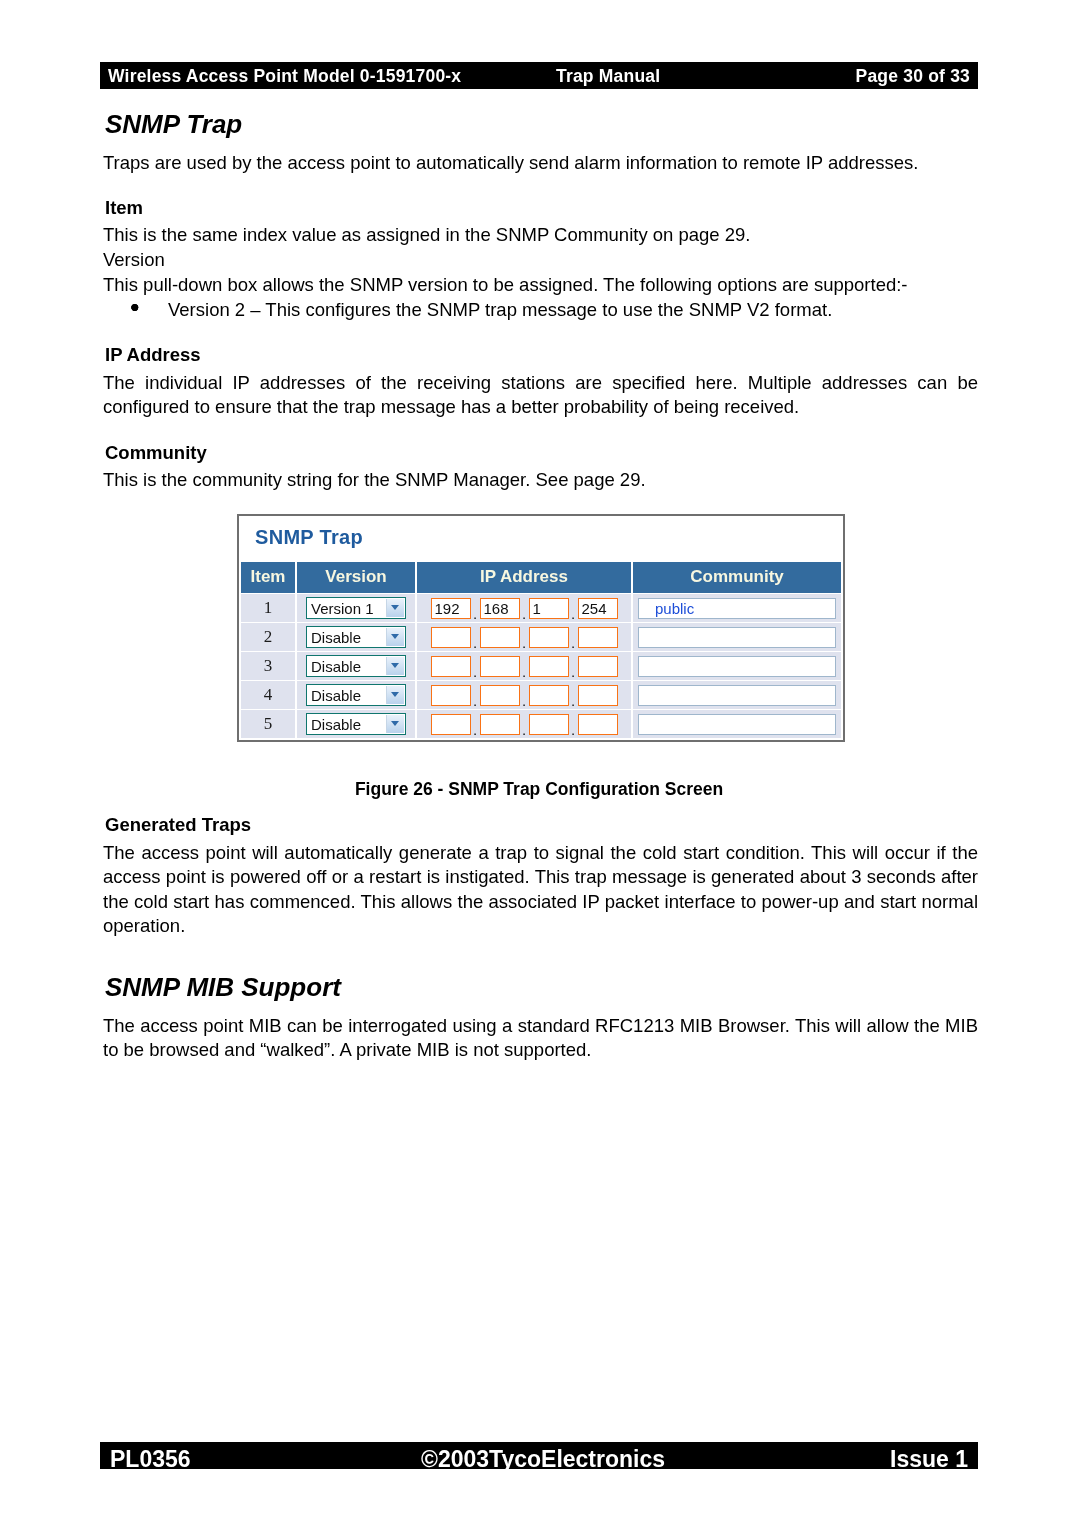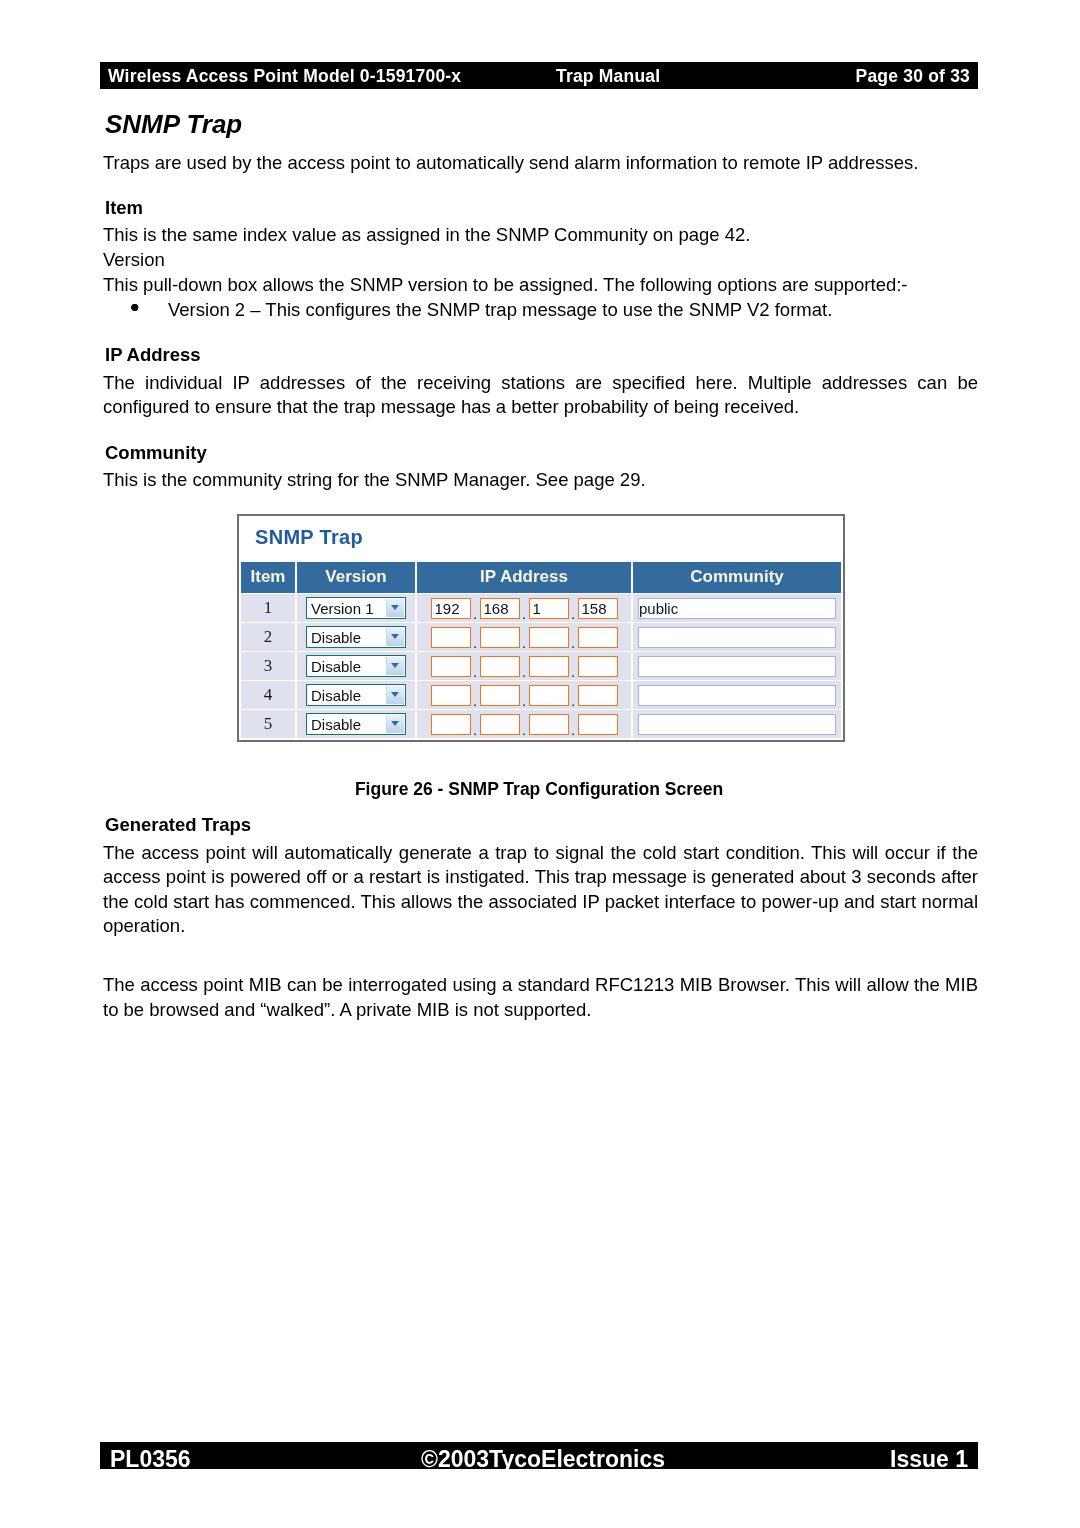--- a/index.html
+++ b/index.html
@@ -242,22 +242,22 @@
   .comfield {
     display: block;
     margin: 0 5px;
     height: 21px;
     background: #ffffff;
     border: 1px solid #9fb6cc;
     box-sizing: border-box;
     font-size: 15px;
     line-height: 19px;
     text-align: left;
-    padding-left: 0;
-    color: #0f172a;
+    padding-left: 16px;
+    color: #1d4ed8;
     overflow: hidden;
     white-space: nowrap;
   }
 
   .figcap {
     text-align: center;
     font-size: 17.5px;
     font-weight: bold;
     margin: 0;
   }
@@ -305,21 +305,21 @@
 
   <div class="content">
 
     <h1 class="sect">SNMP Trap</h1>
 
     <p class="para">Traps are used by the access point to automatically send alarm information to remote IP addresses.</p>
 
     <div class="gap-m"></div>
 
     <h2 class="sub">Item</h2>
-    <p class="para nojust tight">This is the same index value as assigned in the SNMP Community on page 42.</p>
+    <p class="para nojust tight">This is the same index value as assigned in the SNMP Community on page 29.</p>
     <p class="para nojust tight">Version</p>
     <p class="para nojust tight">This pull-down box allows the SNMP version to be assigned. The following options are supported:-</p>
 
     <ul class="bullets">
       <li><span class="bull">●</span></li>
       <li><span class="bull">●</span></li>
       <li><span class="bull">●</span><span>Version 2 – This configures the SNMP trap message to use the SNMP V2 format.</span></li>
     </ul>
 
     <div class="gap-m"></div>
@@ -359,21 +359,21 @@
             <tr>
               <td class="c-item"><span class="itemnum">1</span></td>
               <td class="c-ver">
                 <span class="sel">
                   <span class="selval">Version 1</span>
                   <span class="selbtn"></span>
                 </span>
               </td>
               <td class="c-ip">
                 <span class="ipgroup">
-                  <span class="oct">192</span><span class="dot">.</span><span class="oct">168</span><span class="dot">.</span><span class="oct">1</span><span class="dot">.</span><span class="oct">158</span>
+                  <span class="oct">192</span><span class="dot">.</span><span class="oct">168</span><span class="dot">.</span><span class="oct">1</span><span class="dot">.</span><span class="oct">254</span>
                 </span>
               </td>
               <td class="c-com">
                 <span class="comfield">public</span>
               </td>
             </tr>
 
             <tr>
               <td class="c-item"><span class="itemnum">2</span></td>
               <td class="c-ver">
@@ -454,20 +454,21 @@
 
     <p class="figcap">Figure 26 - SNMP Trap Configuration Screen</p>
 
     <div class="gap-s"></div>
 
     <h2 class="sub">Generated Traps</h2>
     <p class="para">The access point will automatically generate a trap to signal the cold start condition. This will occur if the access point is powered off or a restart is instigated. This trap message is generated about 3 seconds after the cold start has commenced. This allows the associated IP packet interface to power-up and start normal operation.</p>
 
     <div class="gap-l"></div>
 
+    <h1 class="sect">SNMP MIB Support</h1>
     <p class="para">The access point MIB can be interrogated using a standard RFC1213 MIB Browser. This will allow the MIB to be browsed and “walked”. A private MIB is not supported.</p>
 
   </div>
 
   <div class="rf">
     <span class="rf-left">PL0356</span>
     <span class="rf-mid">©2003TycoElectronics</span>
     <span class="rf-right">Issue 1</span>
   </div>
 

